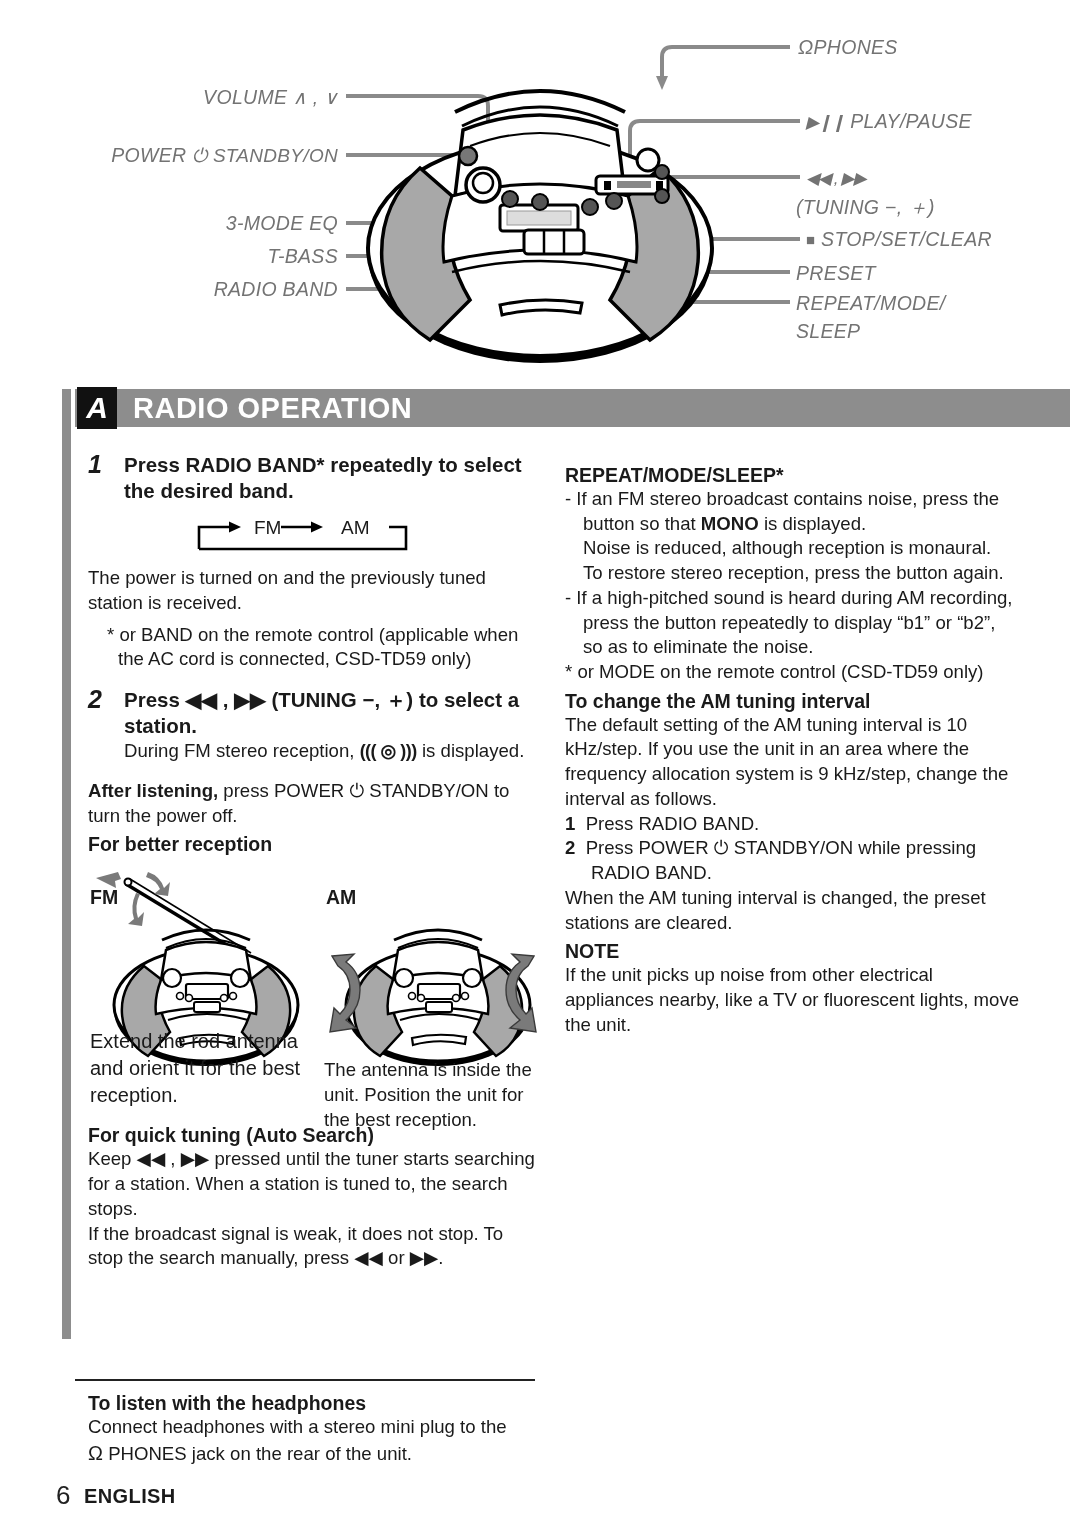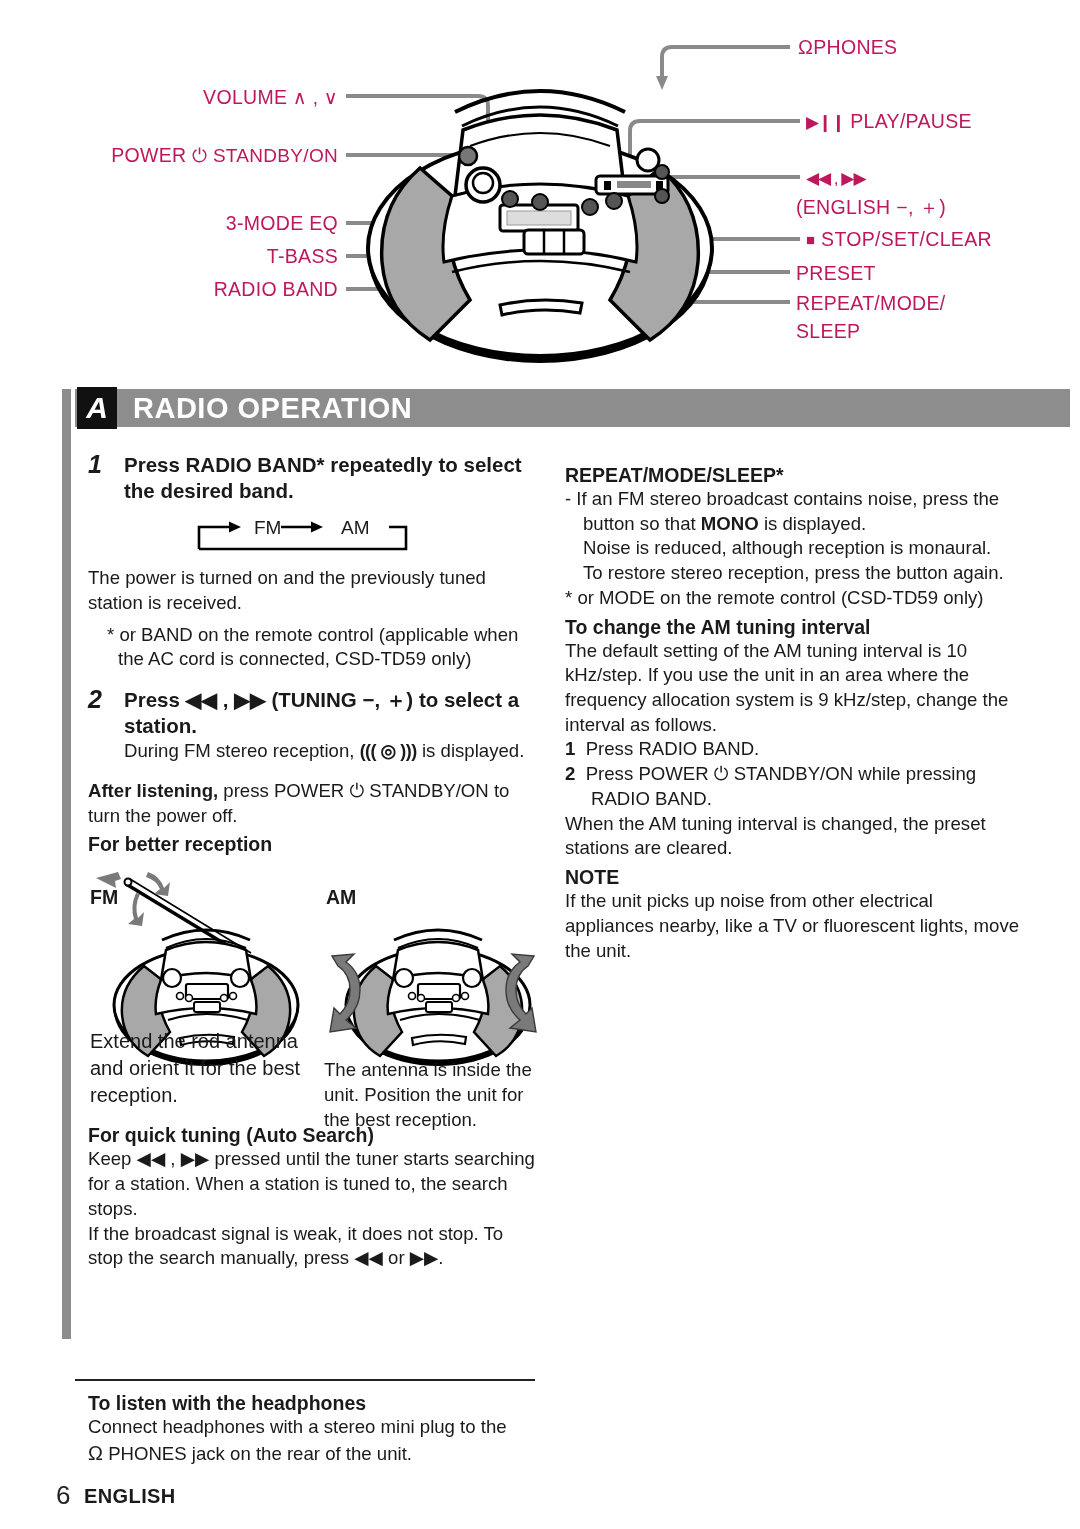--- a/index.html
+++ b/index.html
@@ -10,21 +10,21 @@
     color: #1a1a1a;
     overflow: hidden;
   }
   .page { position: relative; width: 1080px; height: 1529px; }
 
   
   .diagram { position: absolute; left: 0; top: 0; width: 1080px; height: 378px; }
   .diagram svg { position: absolute; left: 0; top: 0; }
 
   .lbl { position: absolute; font-size: 19.5px; letter-spacing: .3px;
-         white-space: nowrap; color: #be185d; }
+         white-space: nowrap; color: #737373; font-style: italic; }
   .lbl.r { text-align: right; }
   .lbl .sym { font-size: 19px; }
   .l-pow      { right: 742px; top: 144px; }
   .l-eq       { right: 742px; top: 212px; }
   .l-tbass    { right: 742px; top: 245px; }
   .l-band     { right: 742px; top: 278px; }
 
   
   .r-phones   { left: 798px; top: 36px; }
   .r-play     { left: 806px; top: 110px; }
@@ -206,21 +206,21 @@
     <div class="lbl r-phones">
       <span class="ico-hp">Ω</span><span>PHONES</span>
     </div>
     <div class="lbl r-play">
       <span class="tri-r">▶❙❙</span>
       <span>PLAY/PAUSE</span>
     </div>
     <div class="lbl r-ff">
       <span class="tri-r">◀◀ , ▶▶</span>
     </div>
-    <div class="lbl r-tuning">(ENGLISH −, ＋)</div>
+    <div class="lbl r-tuning">(TUNING −, ＋)</div>
     <div class="lbl r-stop">
       <span class="sq">■</span>
       <span>STOP/SET/CLEAR</span>
     </div>
     <div class="lbl r-preset">PRESET</div>
     <div class="lbl r-repeat">REPEAT/MODE/</div>
     <div class="lbl r-sleep">SLEEP</div>
   </div>
 
   <div class="sidebar-rule"></div>
@@ -346,20 +346,23 @@
     <div class="subhead" style="margin-top:12px">REPEAT/MODE/SLEEP*</div>
 
     <p class="tx dash">
       <span>-&nbsp;</span><span>If an FM stereo broadcast contains noise, press the button so that</span>
       <b class="mono-b">MONO</b>
       <span>is displayed.</span>
     </p>
     <p class="tx dash2">Noise is reduced, although reception is monaural.</p>
     <p class="tx dash2">To restore stereo reception, press the button again.</p>
 
+    <p class="tx dash">
+      <span>-&nbsp;</span><span>If a high-pitched sound is heard during AM recording, press the button repeatedly to display “b1” or “b2”, so as to eliminate the noise.</span>
+    </p>
     <p class="tx dash">* or MODE on the remote control (CSD-TD59 only)</p>
 
     <div class="subhead">To change the AM tuning interval</div>
     <p class="tx">The default setting of the AM tuning interval is 10 kHz/step. If you use the unit in an area where the frequency allocation system is 9 kHz/step, change the interval as follows.</p>
 
     <p class="tx numline">
       <b>1</b>&nbsp;&nbsp;<span>Press RADIO BAND.</span>
     </p>
     <p class="tx numline">
       <b>2</b>&nbsp;&nbsp;<span>Press POWER ⏻ STANDBY/ON while pressing RADIO BAND.</span>

